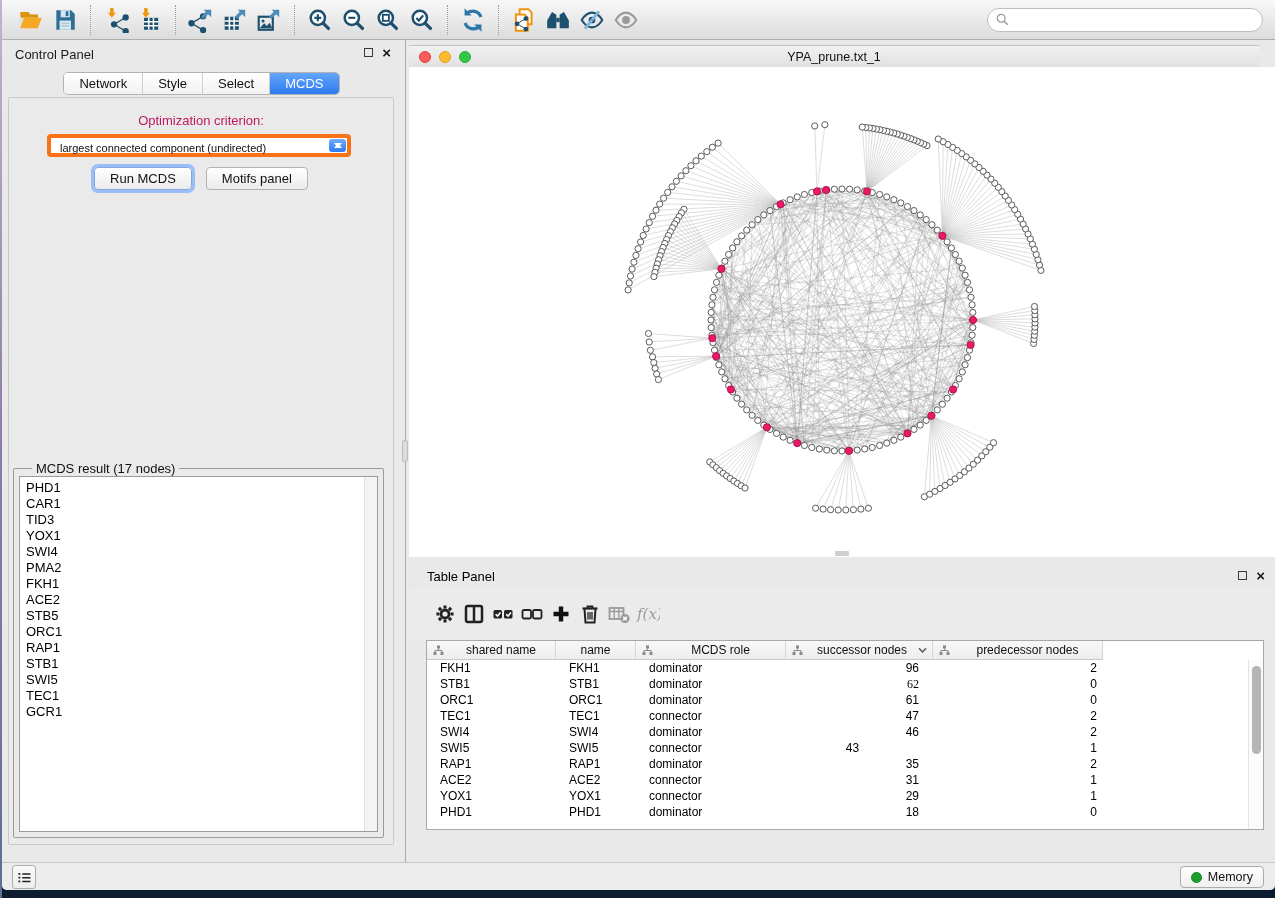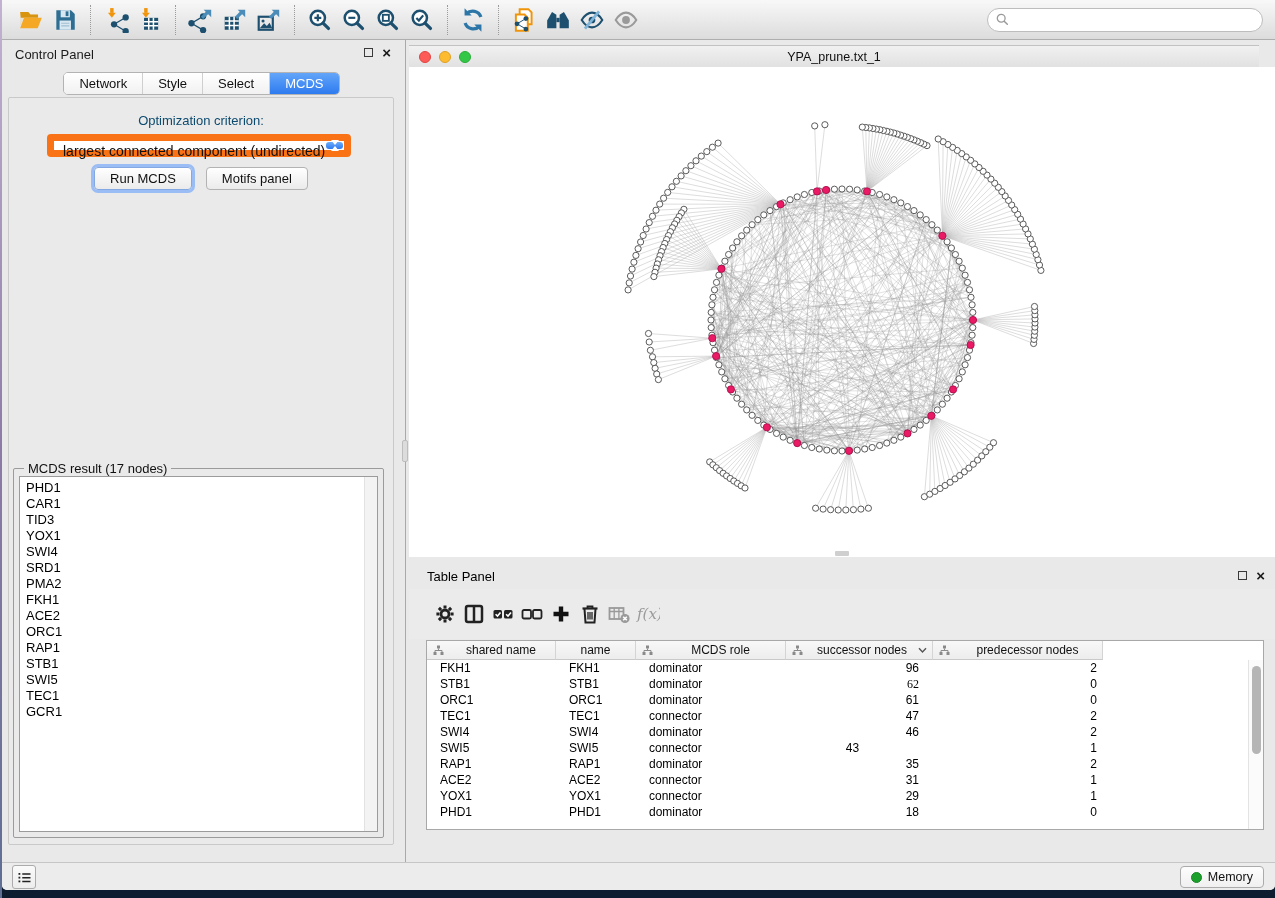--- a/index.html
+++ b/index.html
@@ -35,36 +35,36 @@
 
   .seg { display:inline-flex; border:1px solid #b3b3b3; border-radius:5px; overflow:hidden; background:#fff; }
   .segbtn { padding:0 15px; height:21px; line-height:21px; font-size:13px; color:#101010;
     background:linear-gradient(#ffffff,#f1f1f1); border-left:1px solid #cfcfcf; white-space:nowrap; }
   .segbtn:first-child { border-left:none; }
   .segbtn.active { background:linear-gradient(#62a5f9,#2e7bf0); color:#fff; }
   .cp-tabs { position:absolute; top:32px; left:0; right:0; text-align:center; }
 
   .cp-box { position:absolute; left:6px; right:7px; top:57px; bottom:17px;
     background:#eaeaea; border:1px solid #c9c9c9; border-radius:2px; }
-  .opt-label { position:absolute; top:15px; left:0; right:0; text-align:center; font-size:13px; color:#0c4a6e; }
+  .opt-label { position:absolute; top:15px; left:0; right:0; text-align:center; font-size:13px; color:#be185d; }
   .dropdown { position:absolute; left:38px; right:42px; top:36px; height:23px; background:#fff;
-    border:7px solid #f97316; border-radius:4px; font-size:14px; color:#111; line-height:21px; padding-left:9px; }
+    border:4px solid #f97316; border-radius:4px; font-size:11px; color:#111; line-height:21px; padding-left:9px; }
   .dd-stepper { position:absolute; right:1px; top:1px; bottom:1px; width:17px; border-radius:3px;
     background:linear-gradient(#6fadf9,#2d7bf0); }
   .dd-stepper i { position:absolute; left:4.5px; width:0; height:0; border-left:4px solid transparent; border-right:4px solid transparent; }
   .dd-up { top:4px; border-bottom:5px solid #fff; }
   .dd-dn { bottom:4px; border-top:5px solid #fff; }
   .btn { height:23px; border:1px solid #b3b3b3; border-radius:4px; font-size:13px; color:#111;
     background:linear-gradient(#ffffff,#ebebeb); padding:0 15px; font-family:"Liberation Sans",sans-serif; }
   .btn.focus-ring { box-shadow:0 0 0 3px rgba(110,165,250,.65); border-color:#84a9e2; }
   .cp-buttons { position:absolute; top:69px; left:0; right:0; display:flex; justify-content:center; gap:14px; }
 
   .result-group { position:absolute; left:4px; right:9px; top:370px; bottom:6px;
     border:1px solid #9b9b9b; border-radius:2px; }
-  .result-legend { position:absolute; top:-8px; left:10px; background:#eaeaea; padding:0 4px; font-size:13px; color:#111;text-align:right; }
+  .result-legend { position:absolute; top:-8px; left:18px; background:#eaeaea; padding:0 4px; font-size:13px; color:#111;text-align:right; }
   .result-list { position:absolute; left:5px; right:5px; top:7px; bottom:5px; background:#fff;
     border:1px solid #9b9b9b; overflow:hidden; }
   .result-items { padding:3px 0 0 6px; font-size:13px; color:#000; }
   .result-items div { line-height:16px; }
   .result-scroll { position:absolute; right:0; top:0; bottom:0; width:13px; background:#f3f3f3; border-left:1px solid #e2e2e2; }
 
   
   .v-splitter { position:absolute; left:399px; top:40px; width:8px; height:822px; background:#e9e9e9; }
   .v-splitter .line { position:absolute; left:4px; top:0; bottom:0; width:1px; background:#a9a9a9; }
   .v-splitter .grip { position:absolute; left:1px; top:400px; width:6px; height:22px;
@@ -318,24 +318,24 @@
         </div>
         <div class="result-group">
           <span class="result-legend">MCDS result (17 nodes)</span>
           <div class="result-list">
             <div class="result-items" id="result-items">
                 <div>PHD1</div>
                 <div>CAR1</div>
                 <div>TID3</div>
                 <div>YOX1</div>
                 <div>SWI4</div>
-                <div>SRD1</div>
                 <div>PMA2</div>
                 <div>FKH1</div>
                 <div>ACE2</div>
+                <div>STB5</div>
                 <div>ORC1</div>
                 <div>RAP1</div>
                 <div>STB1</div>
                 <div>SWI5</div>
                 <div>TEC1</div>
                 <div>GCR1</div>
               </div>
             <div class="result-scroll"></div>
           </div>
         </div>

